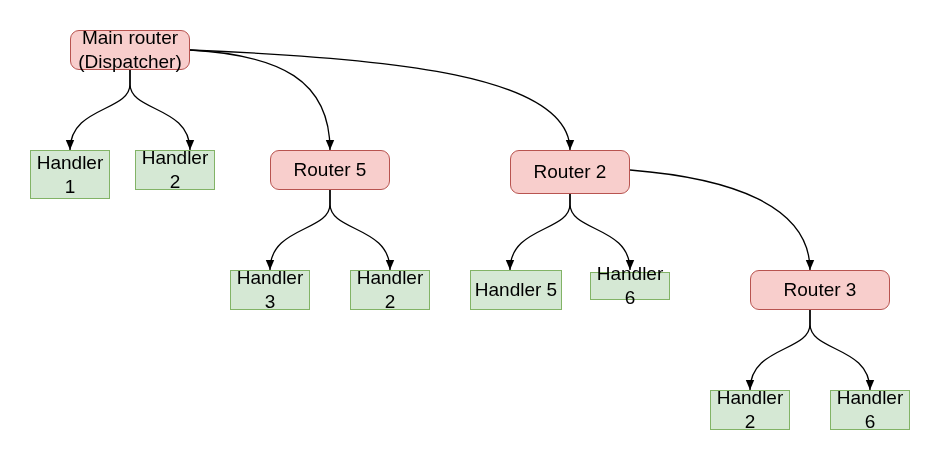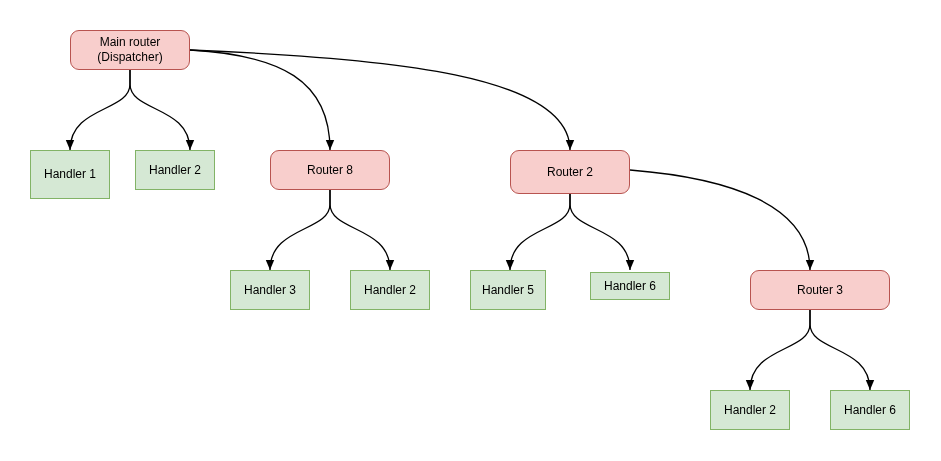--- a/index.html
+++ b/index.html
@@ -27,21 +27,21 @@
     stroke-linejoin:round;
   }
   .edges .arrowhead-shape{fill:var(--edge);}
   .node{
     position:absolute;
     box-sizing:border-box;
     display:flex;
     align-items:center;
     justify-content:center;
     text-align:center;
-    font-size:12px;
+    font-size:19px;
     line-height:1.25;
     color:var(--text);
   }
   .node .label{white-space:pre-line;}
   .node.router{
     background:var(--router-fill);
     border:1.3px solid var(--router-border);
     border-radius:9px;
   }
   .node.handler{
@@ -81,36 +81,36 @@
 
   <div class="node handler" style="left:30px;top:150px;width:80px;height:49px">
     <span class="label">Handler 1</span>
   </div>
 
   <div class="node handler" style="left:135px;top:150px;width:80px;height:40px">
     <span class="label">Handler 2</span>
   </div>
 
   <div class="node router" style="left:270px;top:150px;width:120px;height:40px">
-    <span class="label">Router 8</span>
+    <span class="label">Router 5</span>
   </div>
 
   <div class="node router" style="left:510px;top:150px;width:120px;height:44px">
     <span class="label">Router 2</span>
   </div>
 
   <div class="node handler" style="left:230px;top:270px;width:80px;height:40px">
     <span class="label">Handler 3</span>
   </div>
 
   <div class="node handler" style="left:350px;top:270px;width:80px;height:40px">
     <span class="label">Handler 2</span>
   </div>
 
-  <div class="node handler" style="left:470px;top:270px;width:76px;height:40px">
+  <div class="node handler" style="left:470px;top:270px;width:92px;height:40px">
     <span class="label">Handler 5</span>
   </div>
 
   <div class="node handler" style="left:590px;top:272px;width:80px;height:28px">
     <span class="label">Handler 6</span>
   </div>
 
   <div class="node router" style="left:750px;top:270px;width:140px;height:40px">
     <span class="label">Router 3</span>
   </div>

